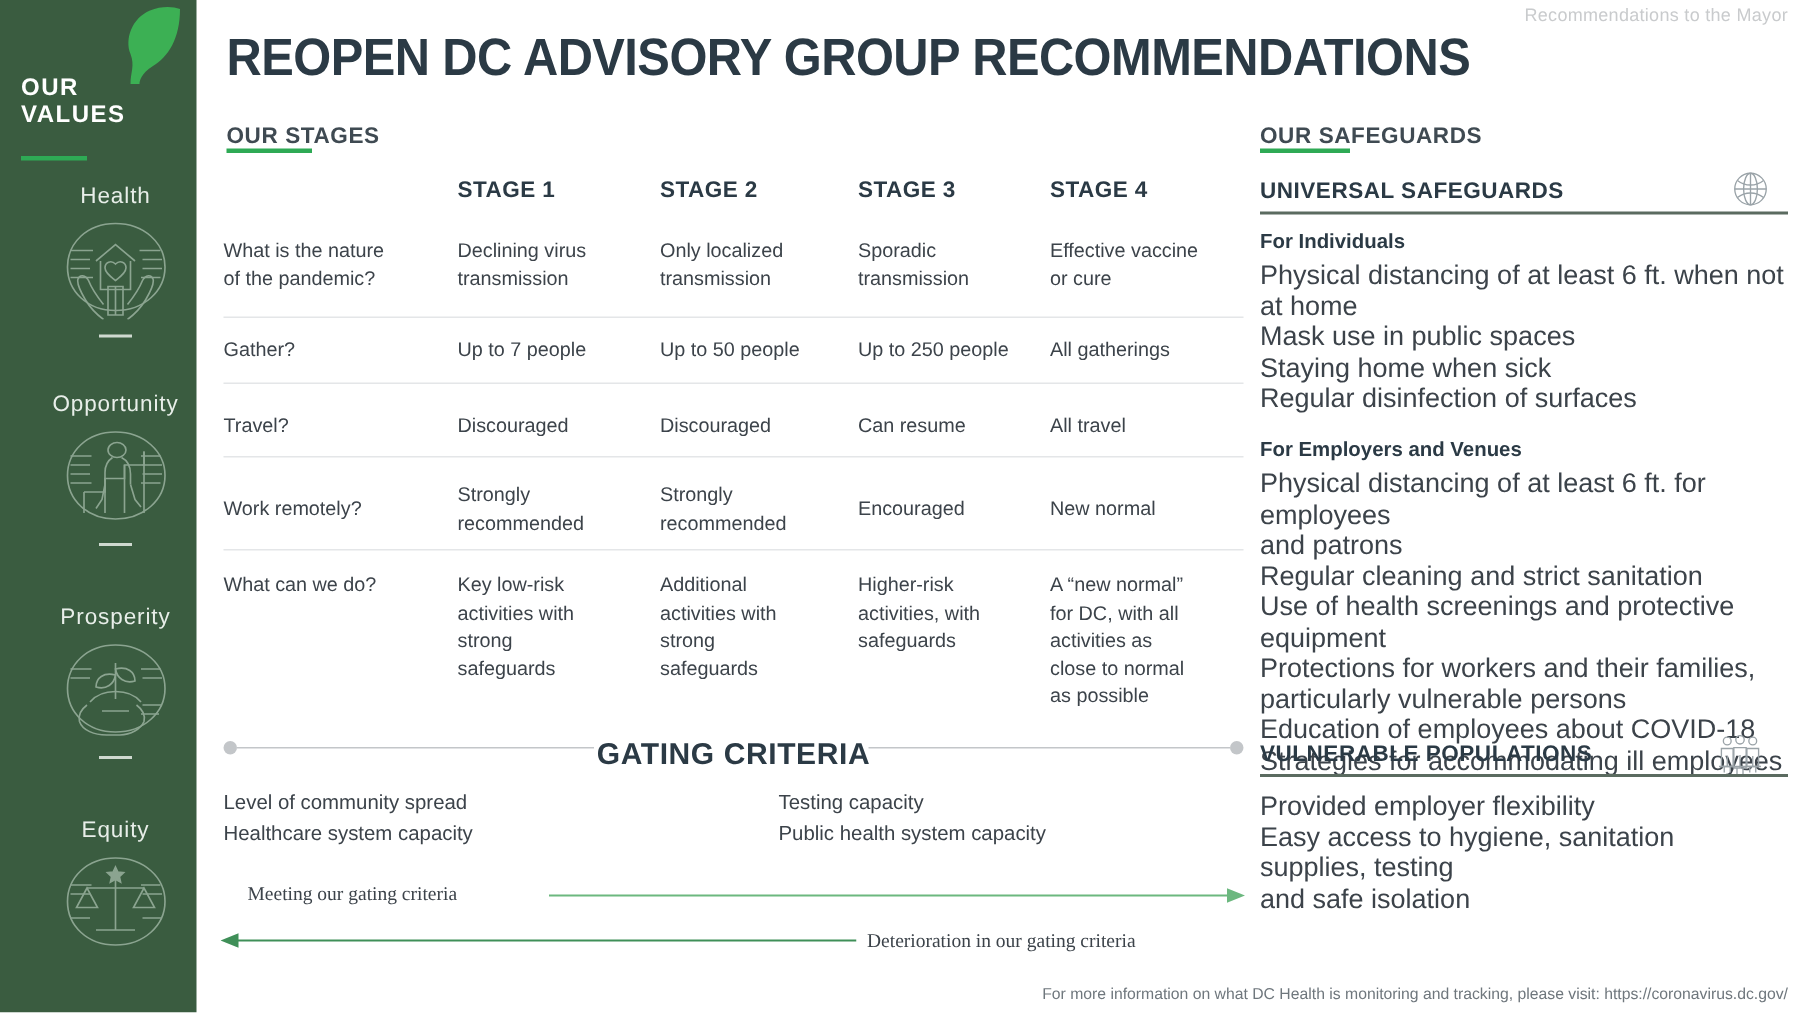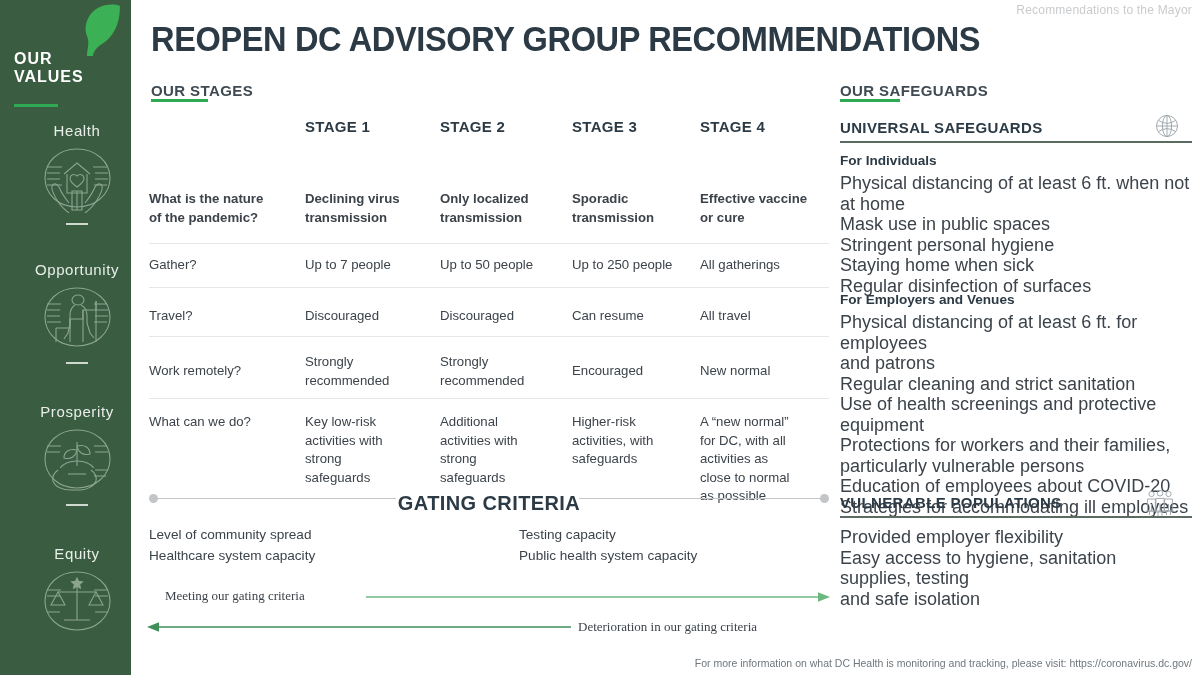--- a/index.html
+++ b/index.html
@@ -302,21 +302,21 @@
   <div class="sec-rule" style="left:151px; top:99px; width:57px;"></div>
 
   <div id="stages">
     <div style="position:relative;height:28px;">
       <div class="stage-hdr col-2">STAGE 1</div>
       <div class="stage-hdr col-3">STAGE 2</div>
       <div class="stage-hdr col-4">STAGE 3</div>
       <div class="stage-hdr col-5">STAGE 4</div>
     </div>
 
-    <div class="trow" style="height:57px; margin-top:44px;font-weight:bold;">
+    <div class="trow" style="height:57px; margin-top:12px;">
       <div class="cell col-1" style="white-space: pre-line;">What is the nature
 of the pandemic?</div>
       <div class="cell col-2" style="white-space: pre-line;">Declining virus
 transmission</div>
       <div class="cell col-3" style="white-space: pre-line;">Only localized
 transmission</div>
       <div class="cell col-4" style="white-space: pre-line;">Sporadic
 transmission</div>
       <div class="cell col-5" style="white-space: pre-line;">Effective vaccine
 or cure</div>
@@ -413,34 +413,33 @@
         <path d="M3.3 6.3 A14 14 0 0 0 20.7 6.3"></path>
         <path d="M3.3 17.7 A14 14 0 0 1 20.7 17.7"></path>
       </g>
     </svg>
     <div class="sg-rule-dark" style="left:0px; top:141px; width:352px;"></div>
 
     <div class="sg-sub" style="left:0px; top:153px;">For Individuals</div>
     <div class="sg-list" style="left:0px; top:173px; width:352px;">
       <div style="white-space: pre-line;">Physical distancing of at least 6 ft. when not at home</div>
       <div style="white-space: pre-line;">Mask use in public spaces</div>
-      <div style="white-space: pre-line;">Stringent personal hygiene</div>
       <div style="white-space: pre-line;">Staying home when sick</div>
       <div style="white-space: pre-line;">Regular disinfection of surfaces</div>
     </div>
 
     <div class="sg-sub" style="left:0px; top:292px;">For Employers and Venues</div>
     <div class="sg-list" style="left:0px; top:312px; width:352px;">
       <div style="white-space: pre-line;">Physical distancing of at least 6 ft. for employees
 and patrons</div>
       <div style="white-space: pre-line;">Regular cleaning and strict sanitation</div>
       <div style="white-space: pre-line;">Use of health screenings and protective equipment</div>
       <div style="white-space: pre-line;">Protections for workers and their families,
 particularly vulnerable persons</div>
-      <div style="white-space: pre-line;">Education of employees about COVID-20</div>
+      <div style="white-space: pre-line;">Education of employees about COVID-18</div>
       <div style="white-space: pre-line;">Strategies for accommodating ill employees</div>
     </div>
 
     <div class="sg-head" style="left:0px; top:494px;">VULNERABLE POPULATIONS</div>
     <svg style="position:absolute; left:305px; top:490px;" width="30" height="26" viewBox="0 0 30 26">
       <g fill="none" stroke="#9aa3a8" stroke-width="0.9">
         <circle cx="6.5" cy="4" r="2.6"></circle>
         <circle cx="15" cy="3.2" r="2.8"></circle>
         <circle cx="23.5" cy="4" r="2.6"></circle>
         <path d="M2.6 9 h7.8 v12 h-7.8 z"></path>

